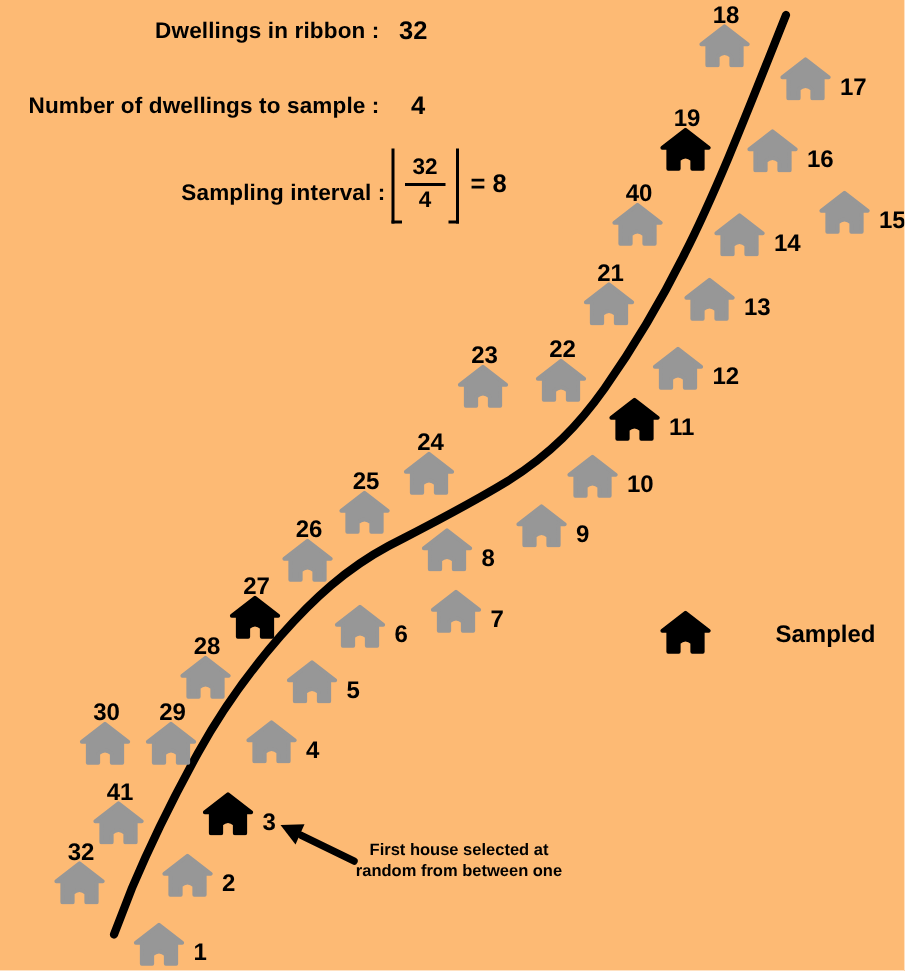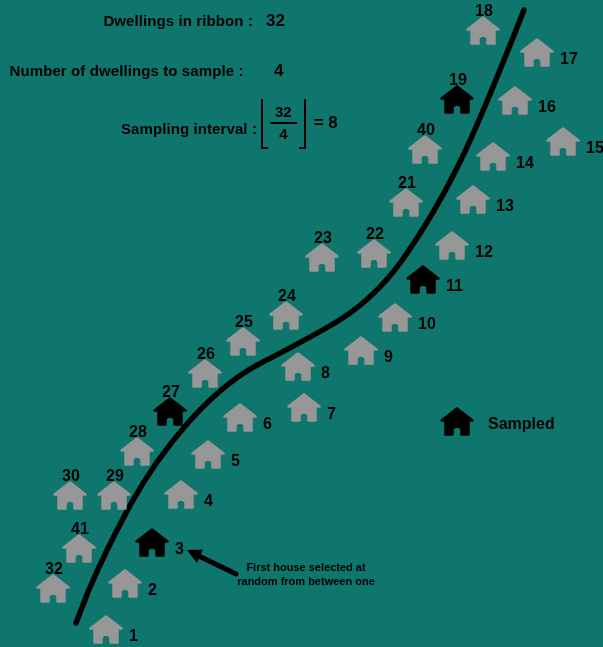--- a/index.html
+++ b/index.html
@@ -1,35 +1,35 @@
 <!DOCTYPE html>
 <html><head>
 <meta charset="utf-8">
 <style>
   html,body{margin:0;padding:0;background:#ffffff;}
   #canvas{
-    position:relative;width:603px;height:647px;background:#0f766e;overflow:hidden;
+    position:relative;width:603px;height:647px;background:#fdba74;overflow:hidden;
     font-family:"Liberation Sans", sans-serif;color:#000;
   }
   .hdr-label{position:absolute;left:0;text-align:right;font-size:15px;font-weight:600;letter-spacing:.1px;}
   .hdr-value{position:absolute;font-size:17px;font-weight:bold;}
   .expr{position:absolute;left:261px;top:99px;display:flex;align-items:stretch;height:52px;}
   .floor{width:7px;height:50px;box-sizing:border-box;}
   .floor.left{border-left:2.5px solid #000;border-bottom:2.5px solid #000;}
   .floor.right{border-right:2.5px solid #000;border-bottom:2.5px solid #000;}
   .fraction{display:flex;flex-direction:column;align-items:center;justify-content:center;margin:0 2px;padding-bottom:4px;}
   .fraction .num{font-size:15px;font-weight:bold;padding:0 5px 2px;border-bottom:2px solid #000;line-height:16px;}
   .fraction .den{font-size:15px;font-weight:bold;line-height:16px;padding-top:2px;}
   .expr .equals{font-size:17px;font-weight:bold;align-self:center;margin-left:8px;margin-bottom:4px;}
   .house{position:absolute;width:34px;height:29px;}
   .house-label{position:absolute;font-size:16px;font-weight:600;white-space:nowrap;}
   .house-label.above{width:34px;text-align:center;}
   #road-layer{position:absolute;left:0;top:0;}
   #legend{position:absolute;left:440px;top:409px;}
-  .legend-row{display:flex;align-items:center;height:29px;margin-bottom:16px;}
+  .legend-row{display:flex;align-items:center;height:29px;margin-bottom:16px;gap:29px;}
   .legend-text{margin-left:14px;font-size:16px;font-weight:600;}
   #annotation{position:absolute;left:226px;top:561px;width:160px;text-align:center;
     font-size:11px;font-weight:600;line-height:13.5px;}
 </style>
 </head>
 <body>
 
 <div id="canvas">
 
   <svg id="road-layer" width="603" height="647" viewBox="0 0 603 647">
@@ -42,21 +42,21 @@
          C 166 448, 148 473, 132 502
          C 116 531, 99 566, 88 592
          L 76 623" fill="none" stroke="#000000" stroke-width="5.5" stroke-linecap="round"></path>
     <path d="M 236 574 L 201 557" fill="none" stroke="#000000" stroke-width="5" stroke-linecap="round"></path>
     <polygon points="187,550 203,549.5 197,563" fill="#000000"></polygon>
   </svg>
 
   <div class="hdr-label" style="width:253px;top:12px;">Dwellings in ribbon :</div>
   <div class="hdr-value" style="left:266px;top:11px;">32</div>
 
-  <div class="hdr-label" style="width:253px;top:62px;text-align:center;">Number of dwellings to sample :</div>
+  <div class="hdr-label" style="width:253px;top:62px;">Number of dwellings to sample :</div>
   <div class="hdr-value" style="left:274px;top:61px;">4</div>
 
   <div class="hdr-label" style="width:257px;top:120px;">Sampling interval :</div>
 
   <div class="expr">
     <span class="floor left"></span>
     <span class="fraction">
       <span class="num">32</span>
       <span class="den">4</span>
     </span>

